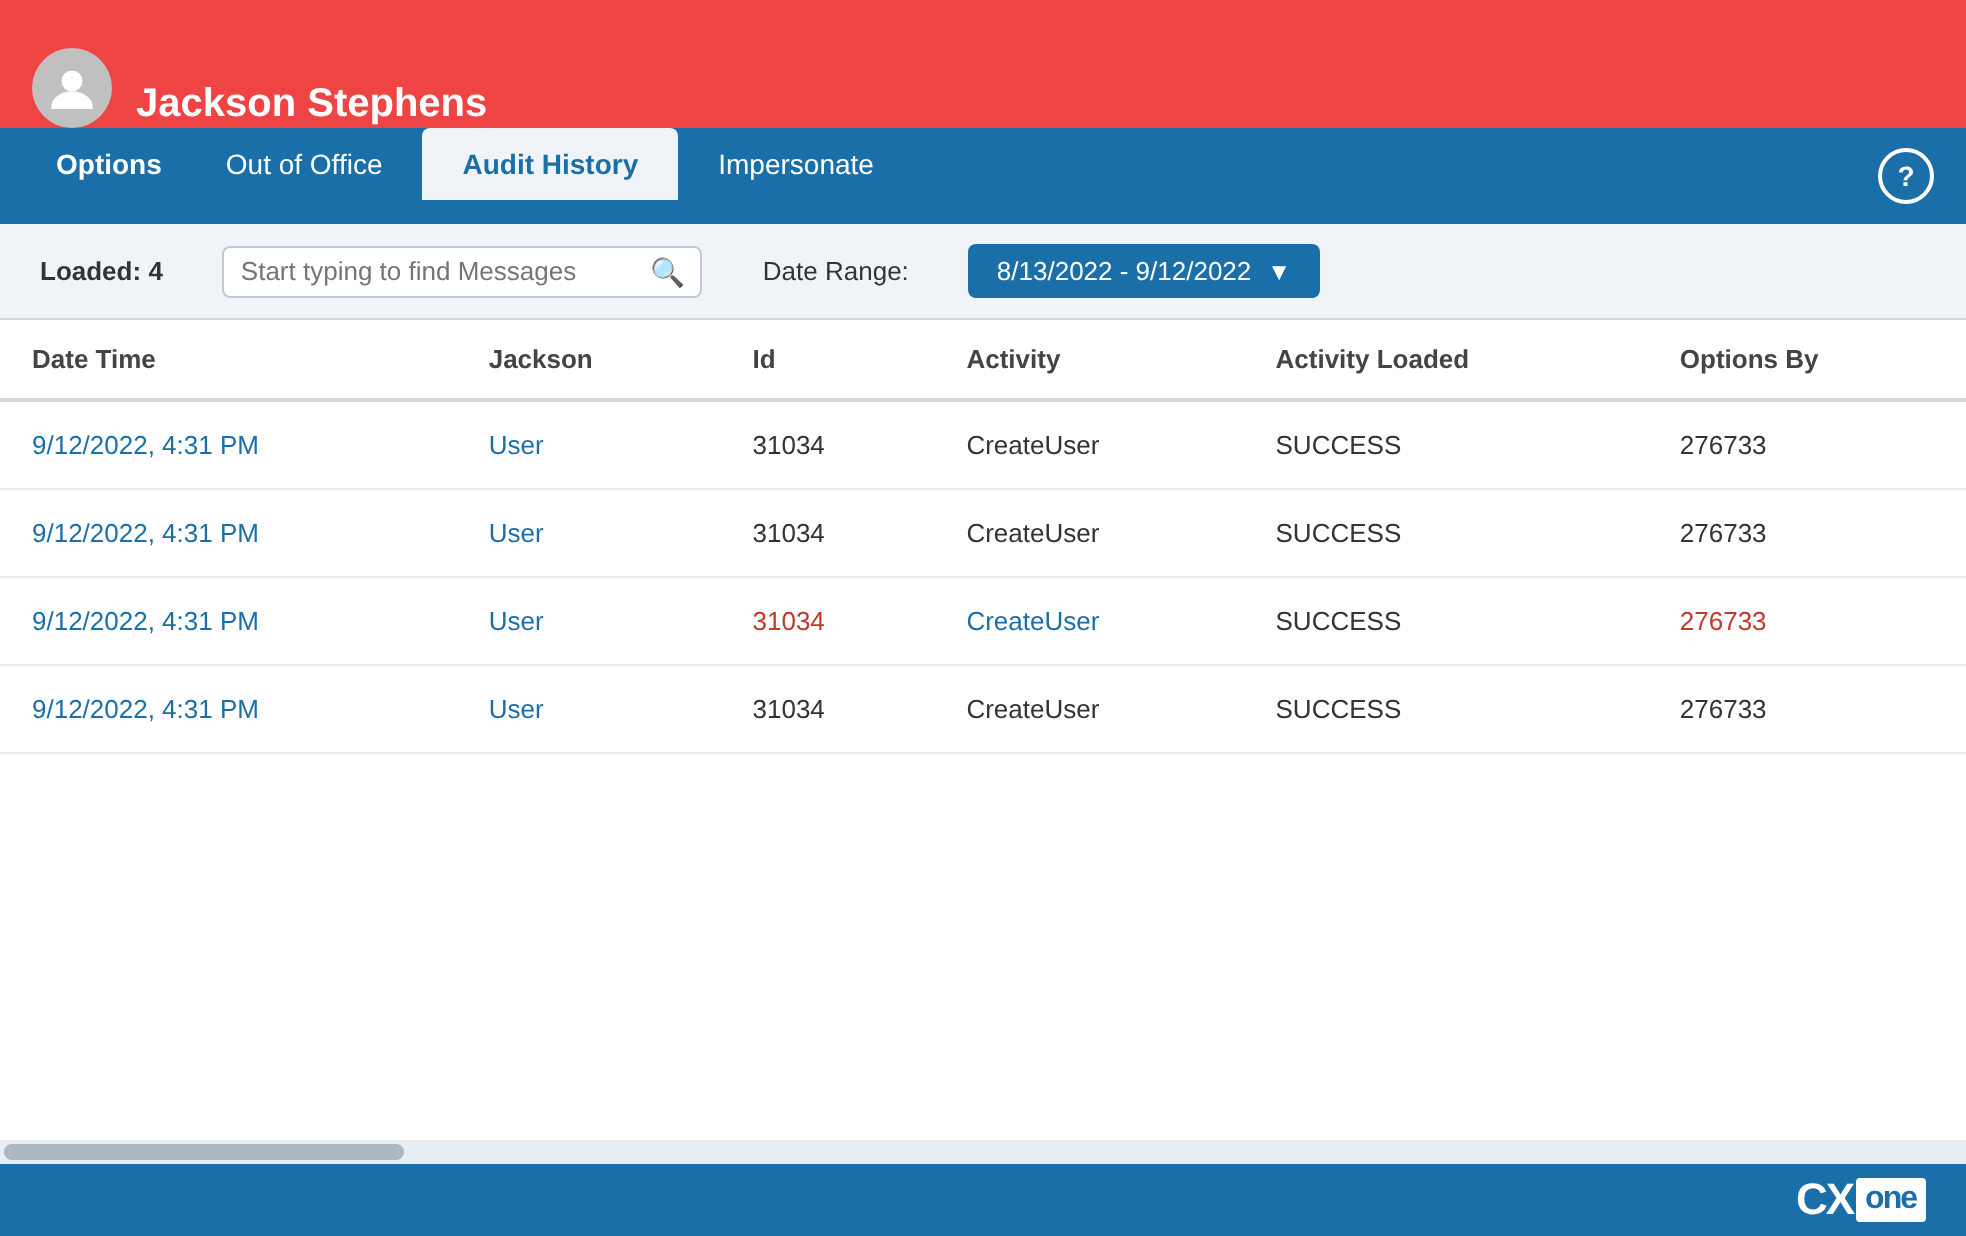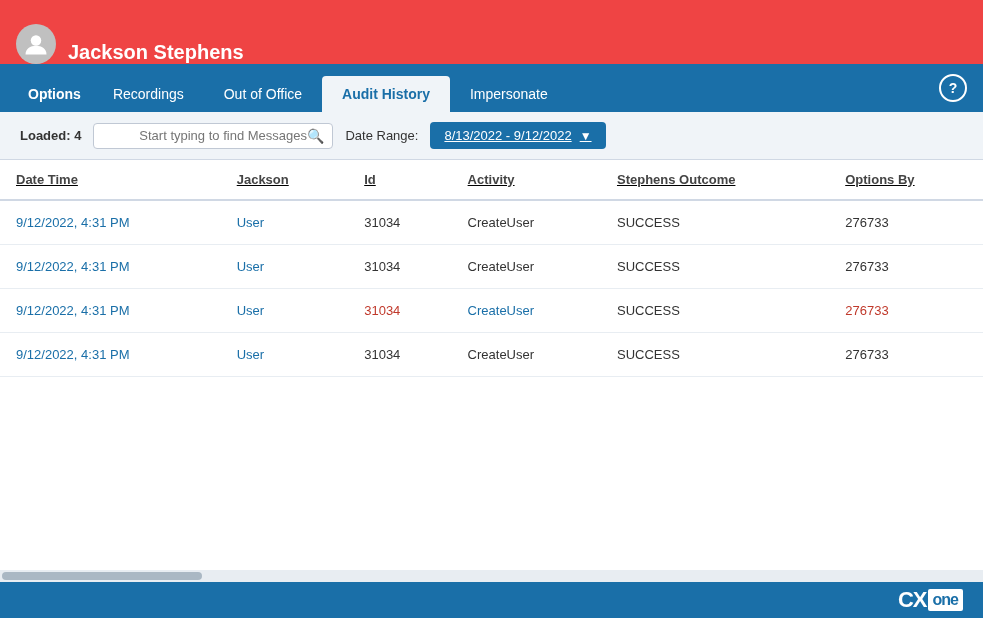--- a/index.html
+++ b/index.html
@@ -37,21 +37,20 @@
     .header-title {
       color: #fff;
       font-size: 20px;
       font-weight: bold;
     }
 
     
     .tab-bar {
       background: #1a6fa8;
       display: flex;
-      align-items: flex-end;
       padding: 0 16px;
       height: 48px;
       flex-shrink: 0;
       position: relative;
     }
     .tab {
       padding: 8px 20px;
       cursor: pointer;
       font-size: 14px;
       border-radius: 4px 4px 0 0;
@@ -102,21 +101,21 @@
       flex-direction: column;
       overflow: hidden;
     }
 
     
     .filter-bar {
       background: #f0f4f8;
       display: flex;
       align-items: center;
       padding: 10px 20px;
-      gap: 12px;
+      gap: 30px;
       border-bottom: 1px solid #d0d8e4;
       flex-shrink: 0;
     }
     .loaded-label {
       font-size: 13px;
       color: #333;
       white-space: nowrap;
     }
     .loaded-label span { font-weight: bold; }
     .search-container {
@@ -129,21 +128,20 @@
       flex: 1;
       max-width: 240px;
     }
     .search-input {
       border: none;
       outline: none;
       font-size: 13px;
       color: #0f766e;
       background: transparent;
       flex: 1;
-      text-align: right;
     }
     .search-icon {
       color: #666;
       font-size: 14px;
     }
     .date-range-label {
       font-size: 13px;
       color: #333;
       white-space: nowrap;
     }
@@ -152,21 +150,20 @@
       align-items: center;
       gap: 8px;
       background: #1a6fa8;
       color: #fff;
       border: none;
       border-radius: 4px;
       padding: 6px 14px;
       font-size: 13px;
       cursor: pointer;
       white-space: nowrap;
-      text-decoration: underline;
     }
     .date-range-chevron {
       font-size: 12px;
     }
 
     
     .table-container {
       flex: 1;
       overflow-y: auto;
       overflow-x: auto;
@@ -175,21 +172,20 @@
     }
     table {
       width: 100%;
       border-collapse: collapse;
       font-size: 13px;
       min-width: 700px;
     }
     thead tr {
       background: #fff;
       border-bottom: 2px solid #d0d8e4;
-      text-decoration: underline;
     }
     thead th {
       text-align: left;
       padding: 12px 16px;
       color: #444;
       font-weight: bold;
       font-size: 13px;
       white-space: nowrap;
     }
     tbody tr {
@@ -256,21 +252,20 @@
     <svg viewBox="0 0 32 32" fill="#fff" xmlns="http://www.w3.org/2000/svg">
       <circle cx="16" cy="12" r="6"></circle>
       <path d="M4 28c0-6.627 5.373-10 12-10s12 3.373 12 10"></path>
     </svg>
   </div>
   <span class="header-title">Jackson Stephens</span>
 </div>
 
 <div class="tab-bar">
   <span class="tab-options">Options</span>
-  <div class="tab">Recordings</div>
   <div class="tab">Out of Office</div>
   <div class="tab active">Audit History</div>
   <div class="tab">Impersonate</div>
   <button class="help-btn">?</button>
 </div>
 
 <div class="main">
 
   <div class="filter-bar">
     <span class="loaded-label">
@@ -288,21 +283,21 @@
   </div>
 
   <div class="table-container">
     <table>
       <thead>
         <tr>
           <th>Date Time</th>
           <th>Jackson</th>
           <th>Id</th>
           <th>Activity</th>
-          <th>Stephens Outcome</th>
+          <th>Activity Loaded</th>
           <th>Options By</th>
         </tr>
       </thead>
       <tbody id="table-body">
       <tr>
             <td><a class="link-blue">9/12/2022, 4:31 PM</a></td>
             <td><a class="link-blue">User</a></td>
             <td>31034</td>
             <td>CreateUser</td>
             <td>SUCCESS</td>

